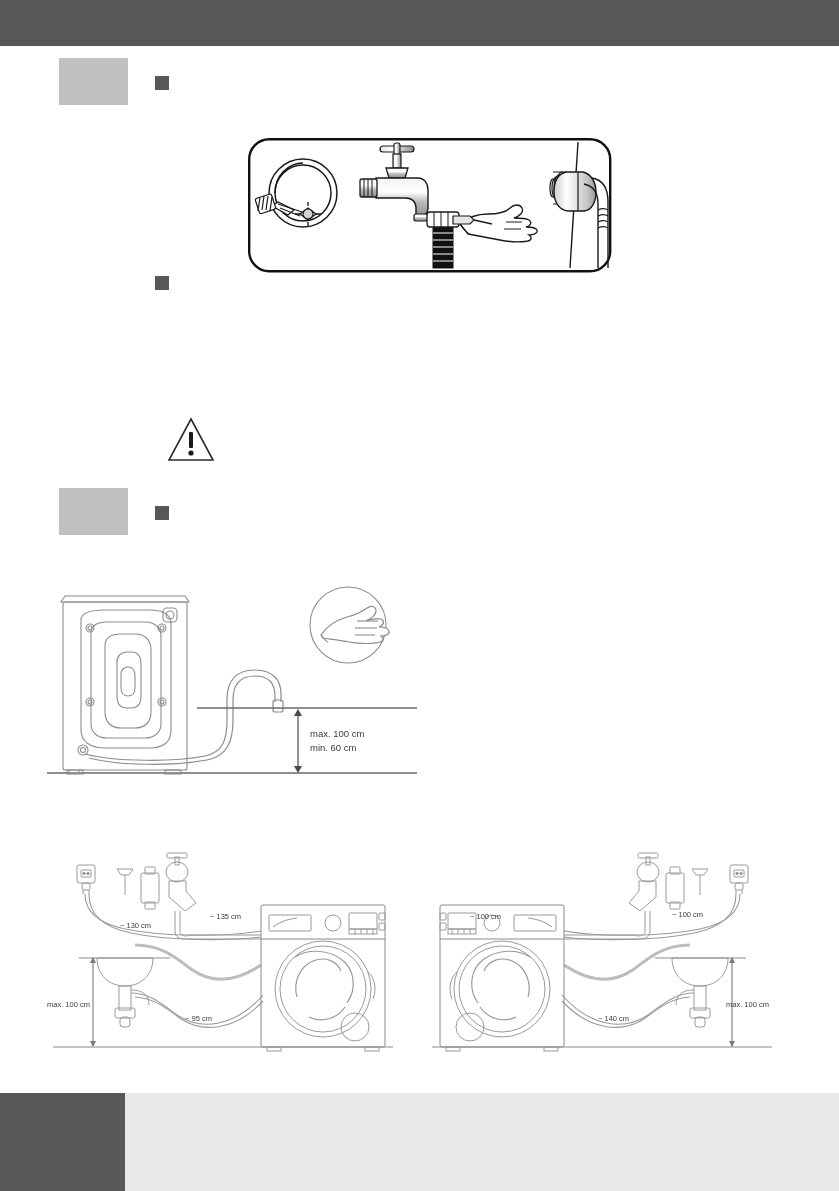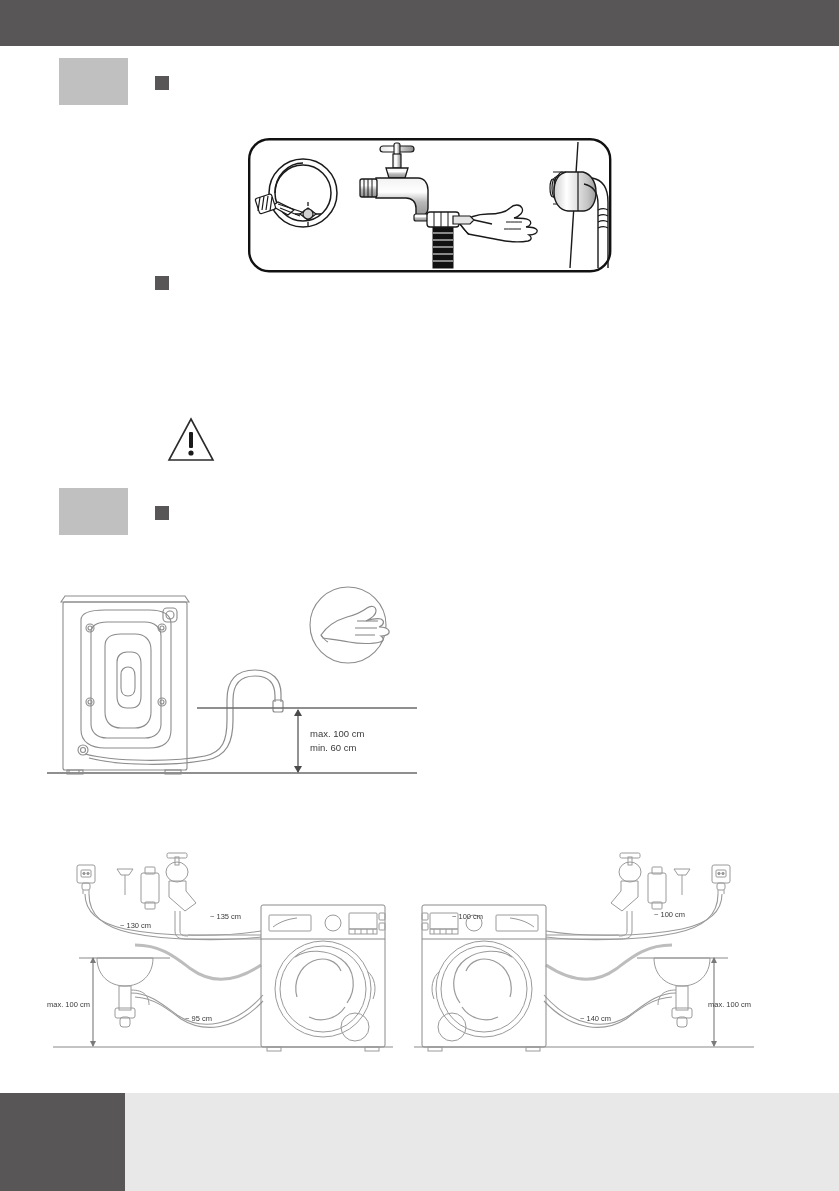--- a/index.html
+++ b/index.html
@@ -47,21 +47,21 @@
   
   .warn{position:absolute;left:166px;top:415px;width:50px;height:50px;}
 
   
   .illus{position:absolute;}
   .illus svg{display:block;}
 
   .illus-hose{left:248px;top:138px;}
   .illus-machine{left:45px;top:580px;}
   .illus-left{left:45px;top:845px;}
-  .illus-right{left:412px;top:845px;text-align:right;}
+  .illus-right{left:430px;top:845px;text-align:right;}
 
   .dimtext{
     font-family:"Liberation Sans", sans-serif;
     fill:#3a3a3a;
   }
 </style>
 </head>
 <body>
 
 <div class="page">

